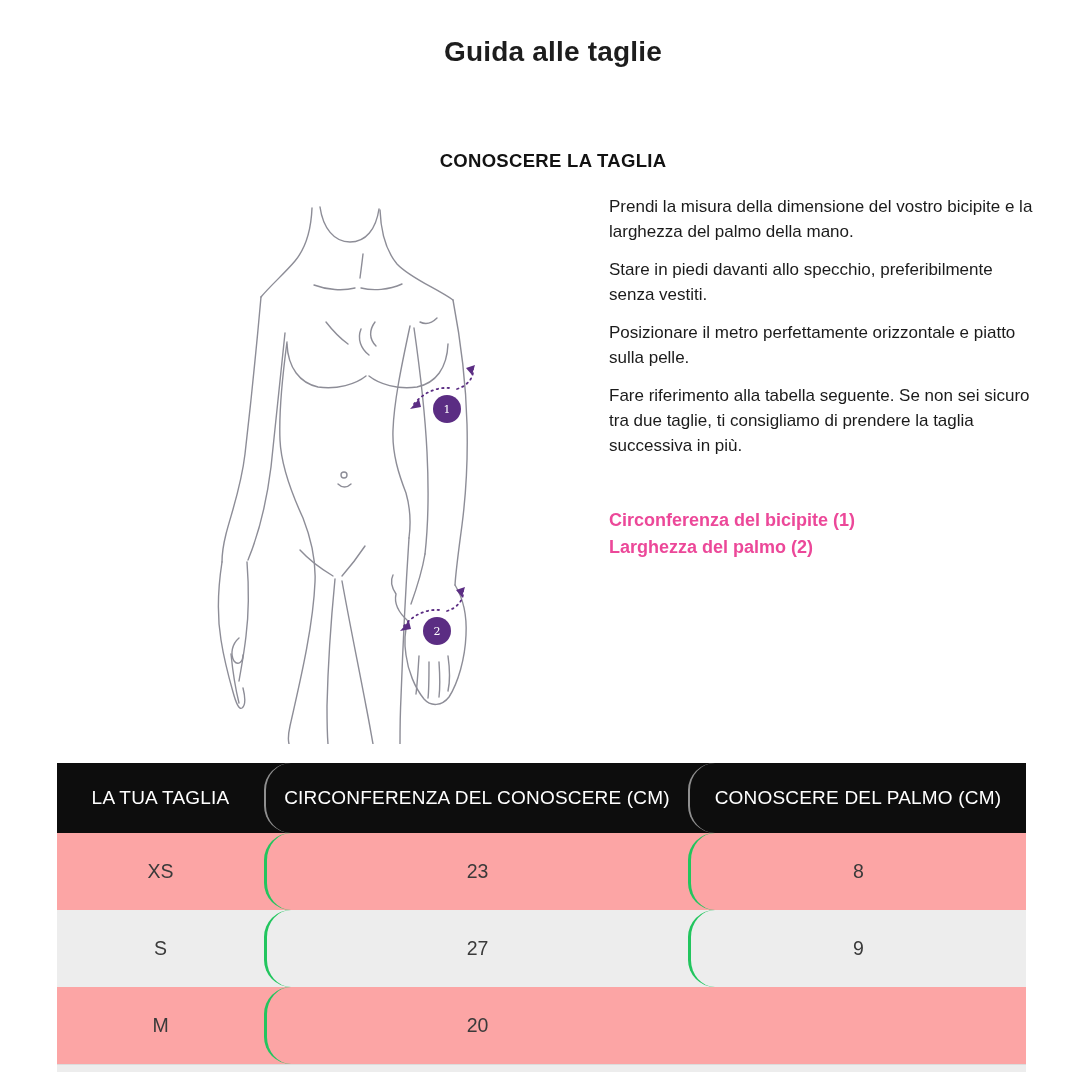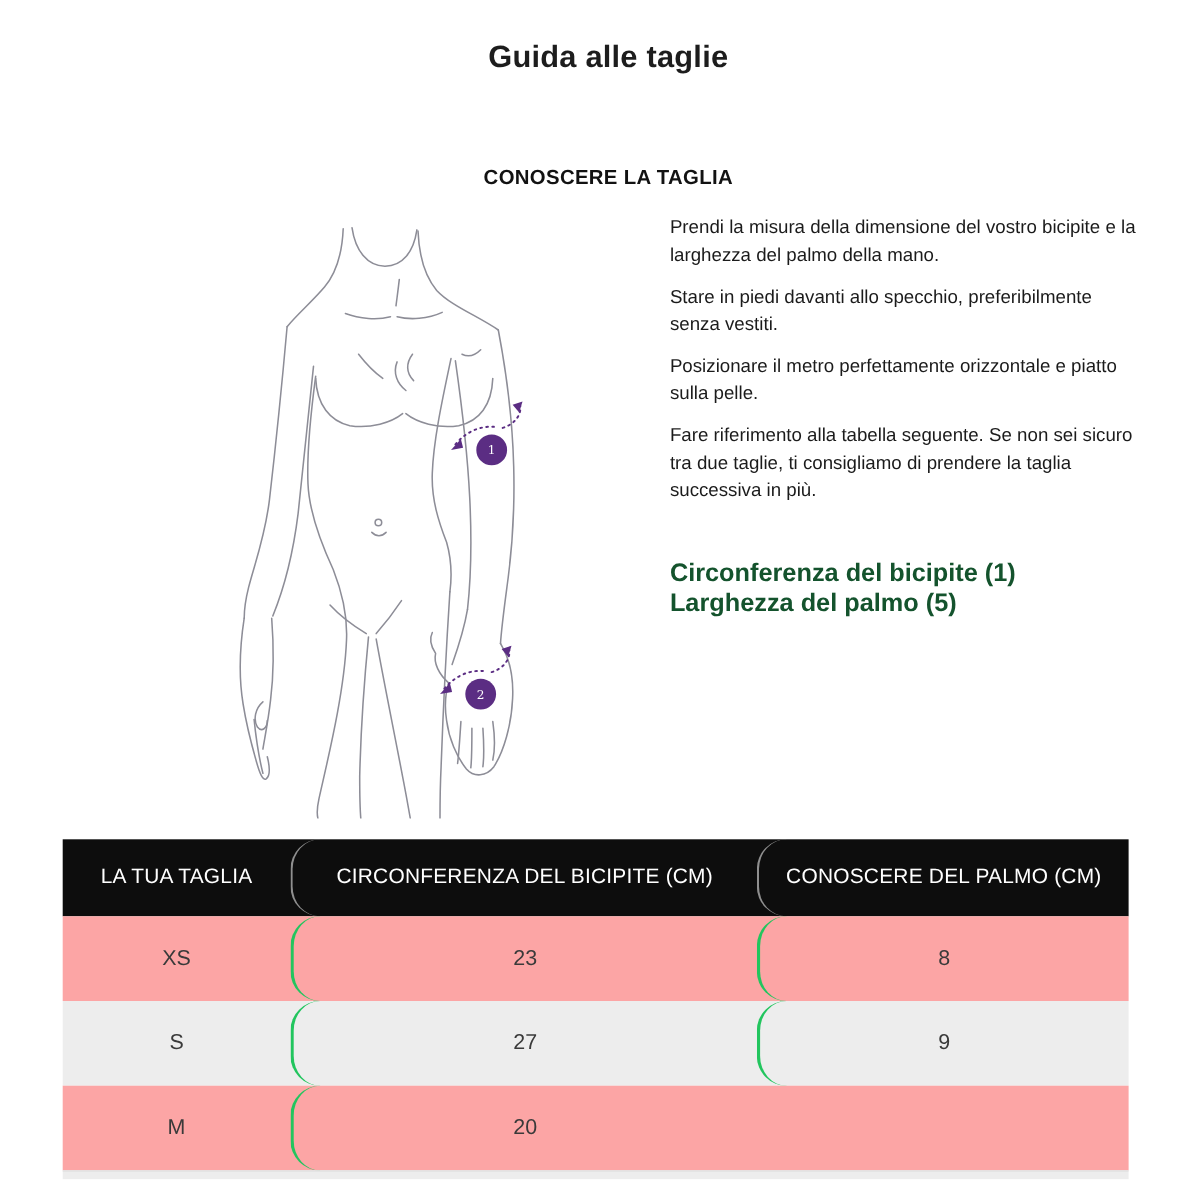--- a/index.html
+++ b/index.html
@@ -17,22 +17,22 @@
                      font-size:18.5px; font-weight:700; color:#121212;
                      transform:translateX(13px); letter-spacing:0.3px; }
 
   
   .figure-wrap { left:215px; top:192px; width:285px; height:552px; }
 
   
   .instructions { left:565px; top:194px; width:428px;margin-left:44px; }
   .instructions p { font-size:17px; line-height:25px; color:#1b1b1b;
                     margin:0 0 13px 0; }
-  .measure-labels { margin-top:49px; font-size:23px; font-weight:700;
-                    line-height:27px; color:#14532d; }
+  .measure-labels { margin-top:49px; font-size:18px; font-weight:700;
+                    line-height:27px; color:#ec4899; }
 
   
   .size-table { left:57px; top:763px; width:969px; }
   .trow { display:grid; grid-template-columns:207px 424px 338px; width:100%; }
   .thead { background:#0d0d0d; color:#ffffff; height:70px; }
   .thead .tcell { font-size:19px; letter-spacing:0.2px; border-left:2px solid #8f8f8f; }
   .thead .tcell:first-child { border-left:none; }
   .tbody-row { height:77px; background:#fca5a5; color:#3a3a3a; }
   .tbody-row.alt { background:#ededed; }
   .tbody-row .tcell { font-size:19.5px; border-left:3px solid #22c55e; }
@@ -121,28 +121,28 @@
   </svg>
 </div>
 
 <div class="abs instructions">
   <p>Prendi la misura della dimensione del vostro bicipite e la larghezza del palmo della mano.</p>
   <p>Stare in piedi davanti allo specchio, preferibilmente senza vestiti.</p>
   <p>Posizionare il metro perfettamente orizzontale e piatto sulla pelle.</p>
   <p>Fare riferimento alla tabella seguente. Se non sei sicuro tra due taglie, ti consigliamo di prendere la taglia successiva in più.</p>
   <div class="measure-labels">
     <div>Circonferenza del bicipite (1)</div>
-    <div>Larghezza del palmo (5)</div>
+    <div>Larghezza del palmo (2)</div>
   </div>
 </div>
 
 <div class="abs size-table">
   <div class="trow thead">
     <div class="tcell">LA TUA TAGLIA</div>
-    <div class="tcell">CIRCONFERENZA DEL BICIPITE (CM)</div>
+    <div class="tcell">CIRCONFERENZA DEL CONOSCERE (CM)</div>
     <div class="tcell">CONOSCERE DEL PALMO (CM)</div>
   </div>
   <div class="trow tbody-row">
     <div class="tcell">XS</div>
     <div class="tcell">23</div>
     <div class="tcell">8</div>
   </div>
   <div class="trow tbody-row alt">
     <div class="tcell">S</div>
     <div class="tcell">27</div>

